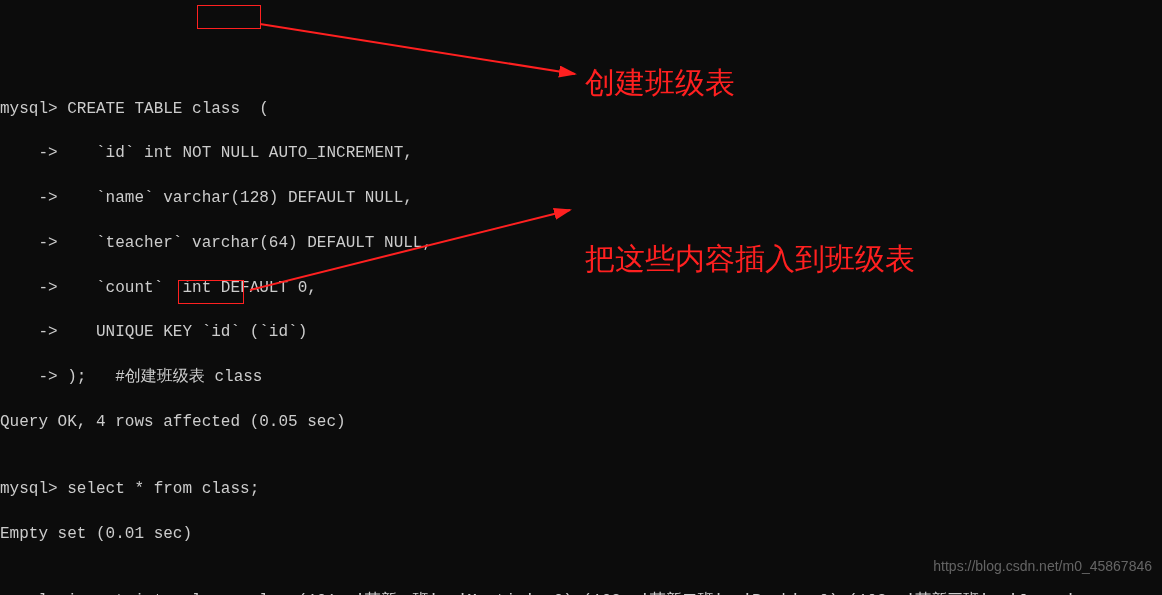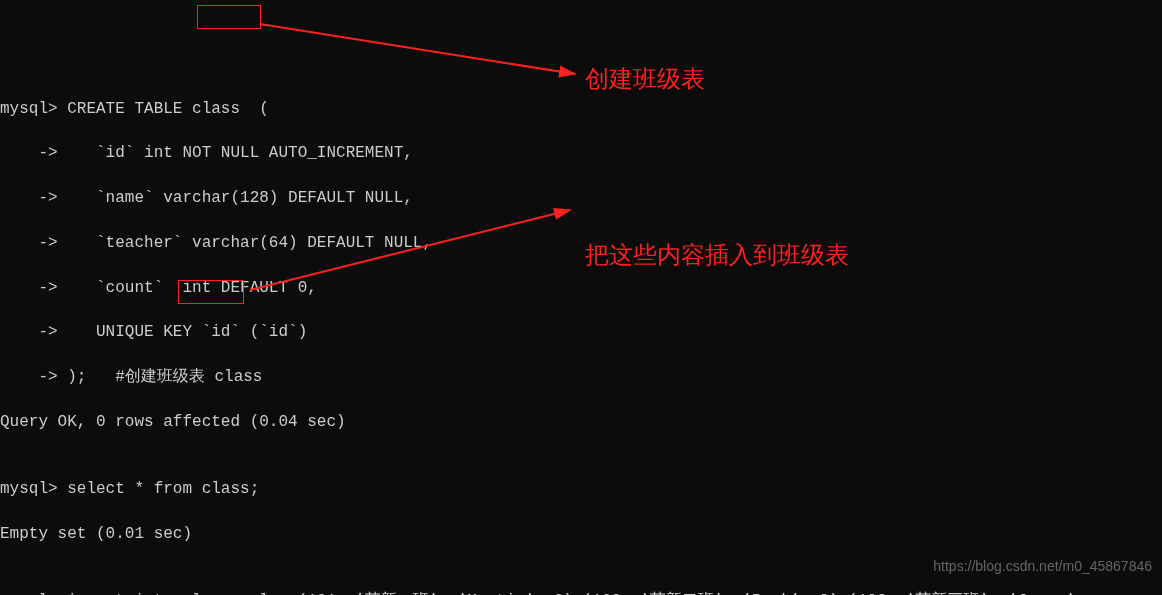--- a/index.html
+++ b/index.html
@@ -36,21 +36,21 @@
     }
     .box-class2 {
       left: 178px;
       top: 280px;
       width: 66px;
       height: 24px;
     }
     .annotation {
       position: absolute;
       color: #ff2020;
-      font-size: 24px;
+      font-size: 30px;
       font-family: 'Microsoft YaHei', sans-serif;
       font-weight: 400;
     }
     .anno1 {
       left: 585px;
       top: 62px;
     }
     .anno2 {
       left: 585px;
       top: 238px;
@@ -75,21 +75,21 @@
 
 
 
 <div class="line">mysql&gt; CREATE TABLE class  (</div>
 <div class="line">    -&gt;    `id` int NOT NULL AUTO_INCREMENT,</div>
 <div class="line">    -&gt;    `name` varchar(128) DEFAULT NULL,</div>
 <div class="line">    -&gt;    `teacher` varchar(64) DEFAULT NULL,</div>
 <div class="line">    -&gt;    `count`  int DEFAULT 0,</div>
 <div class="line">    -&gt;    UNIQUE KEY `id` (`id`)</div>
 <div class="line">    -&gt; );   #创建班级表 class</div>
-<div class="line">Query OK, 0 rows affected (0.04 sec)</div>
+<div class="line">Query OK, 4 rows affected (0.05 sec)</div>
 <div class="line"></div>
 <div class="line">mysql&gt; select * from class;</div>
 <div class="line">Empty set (0.01 sec)</div>
 <div class="line"></div>
 <div class="line">mysql&gt; insert into class values(101, '萌新一班', 'Martin', 0),(102, '萌新二班', 'Rock', 0),(103, '萌新三班', 'Janny'</div>
 
 
 <div class="line"></div>
 
 

